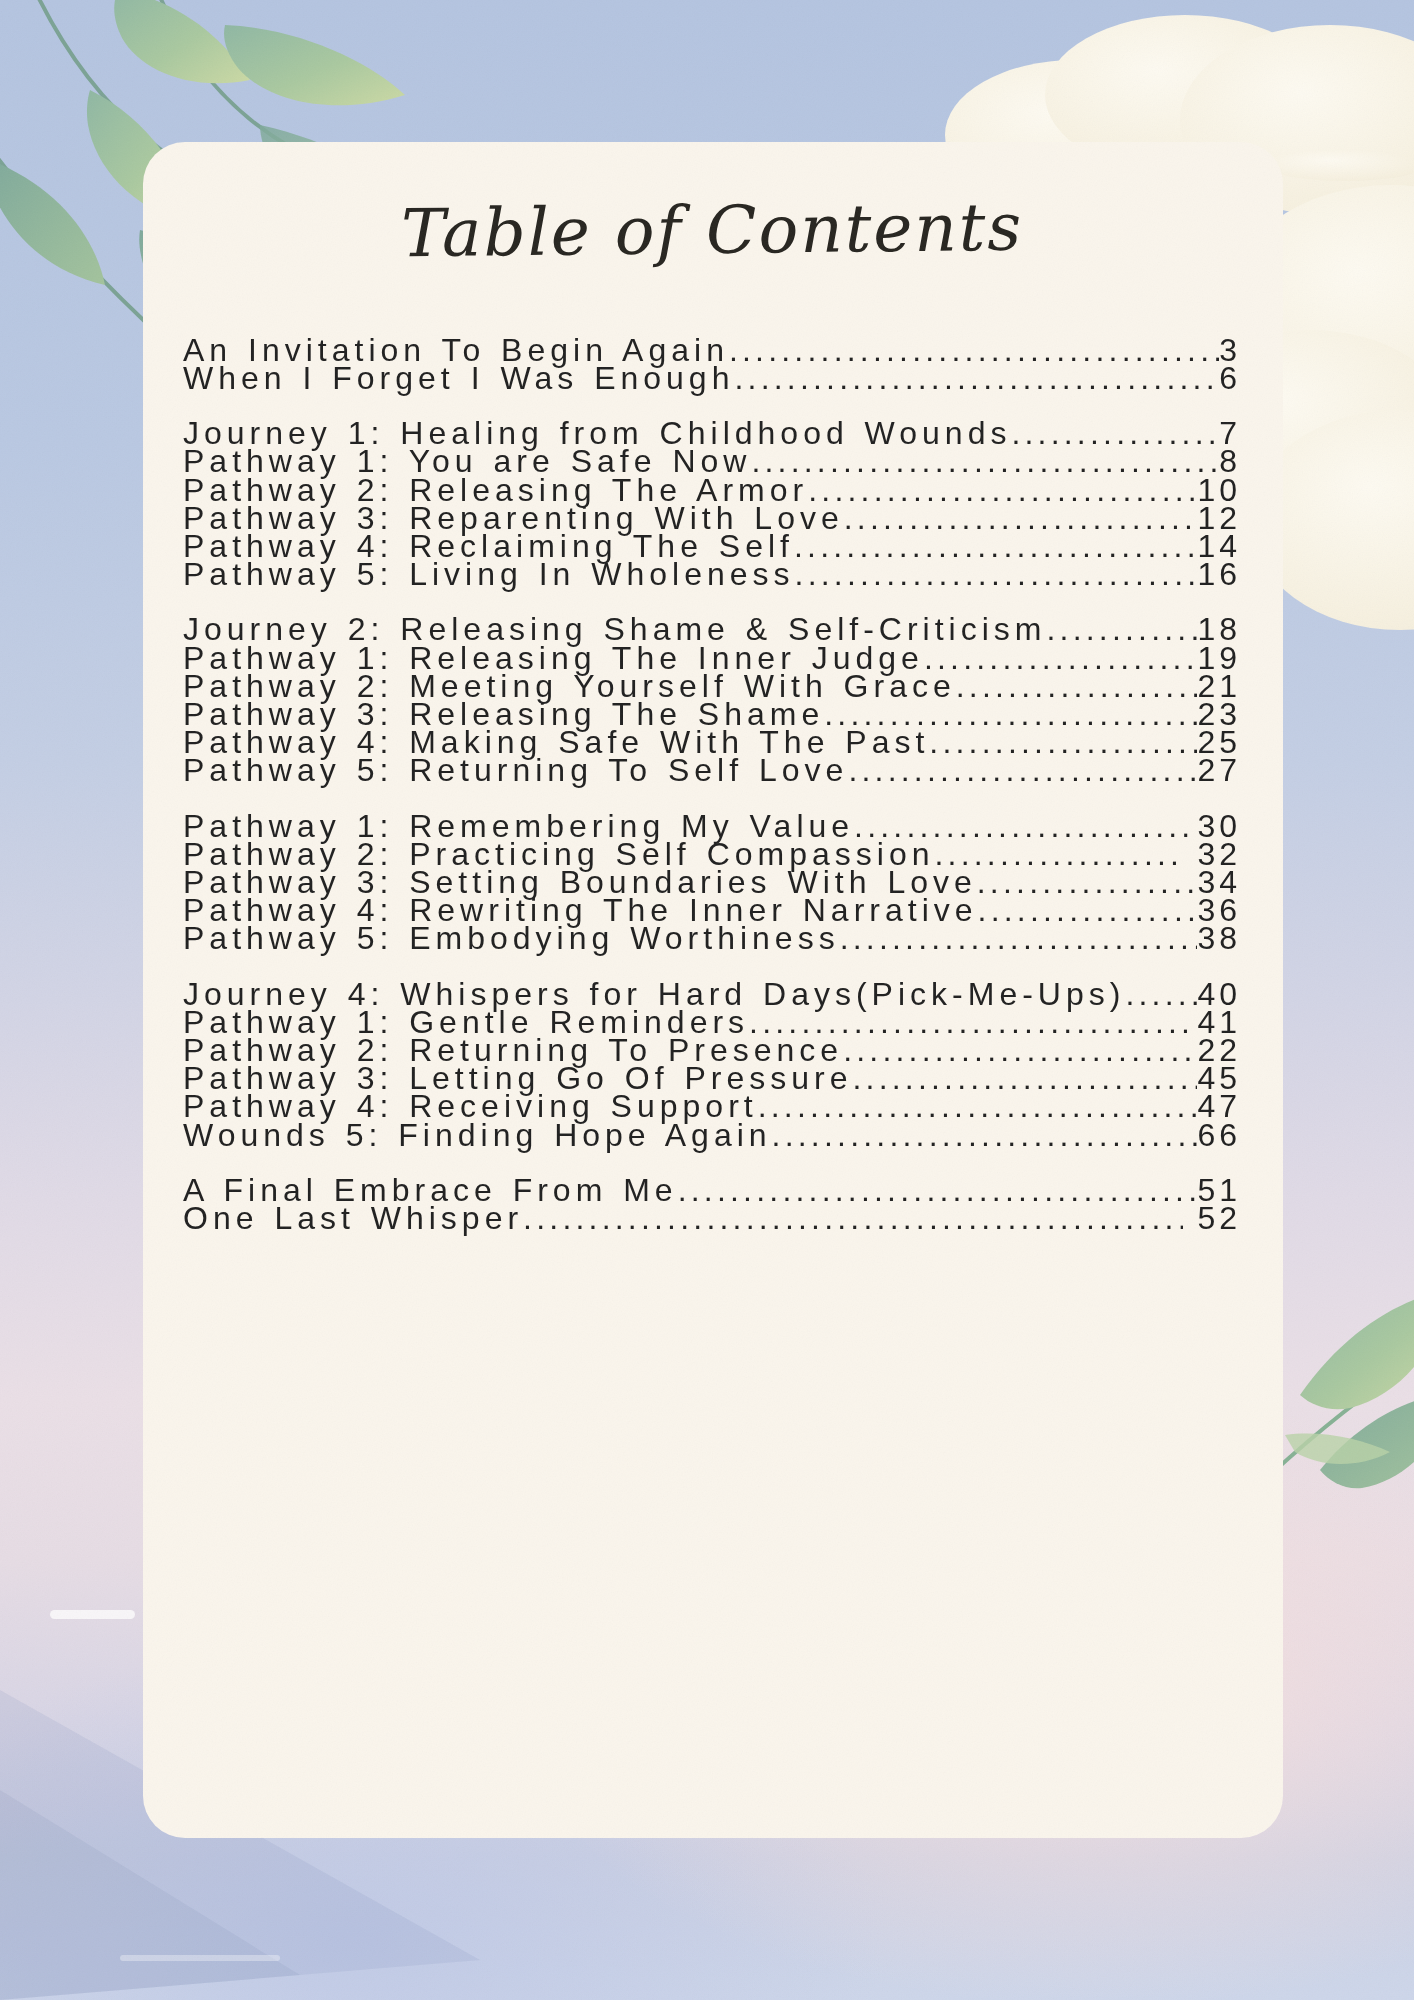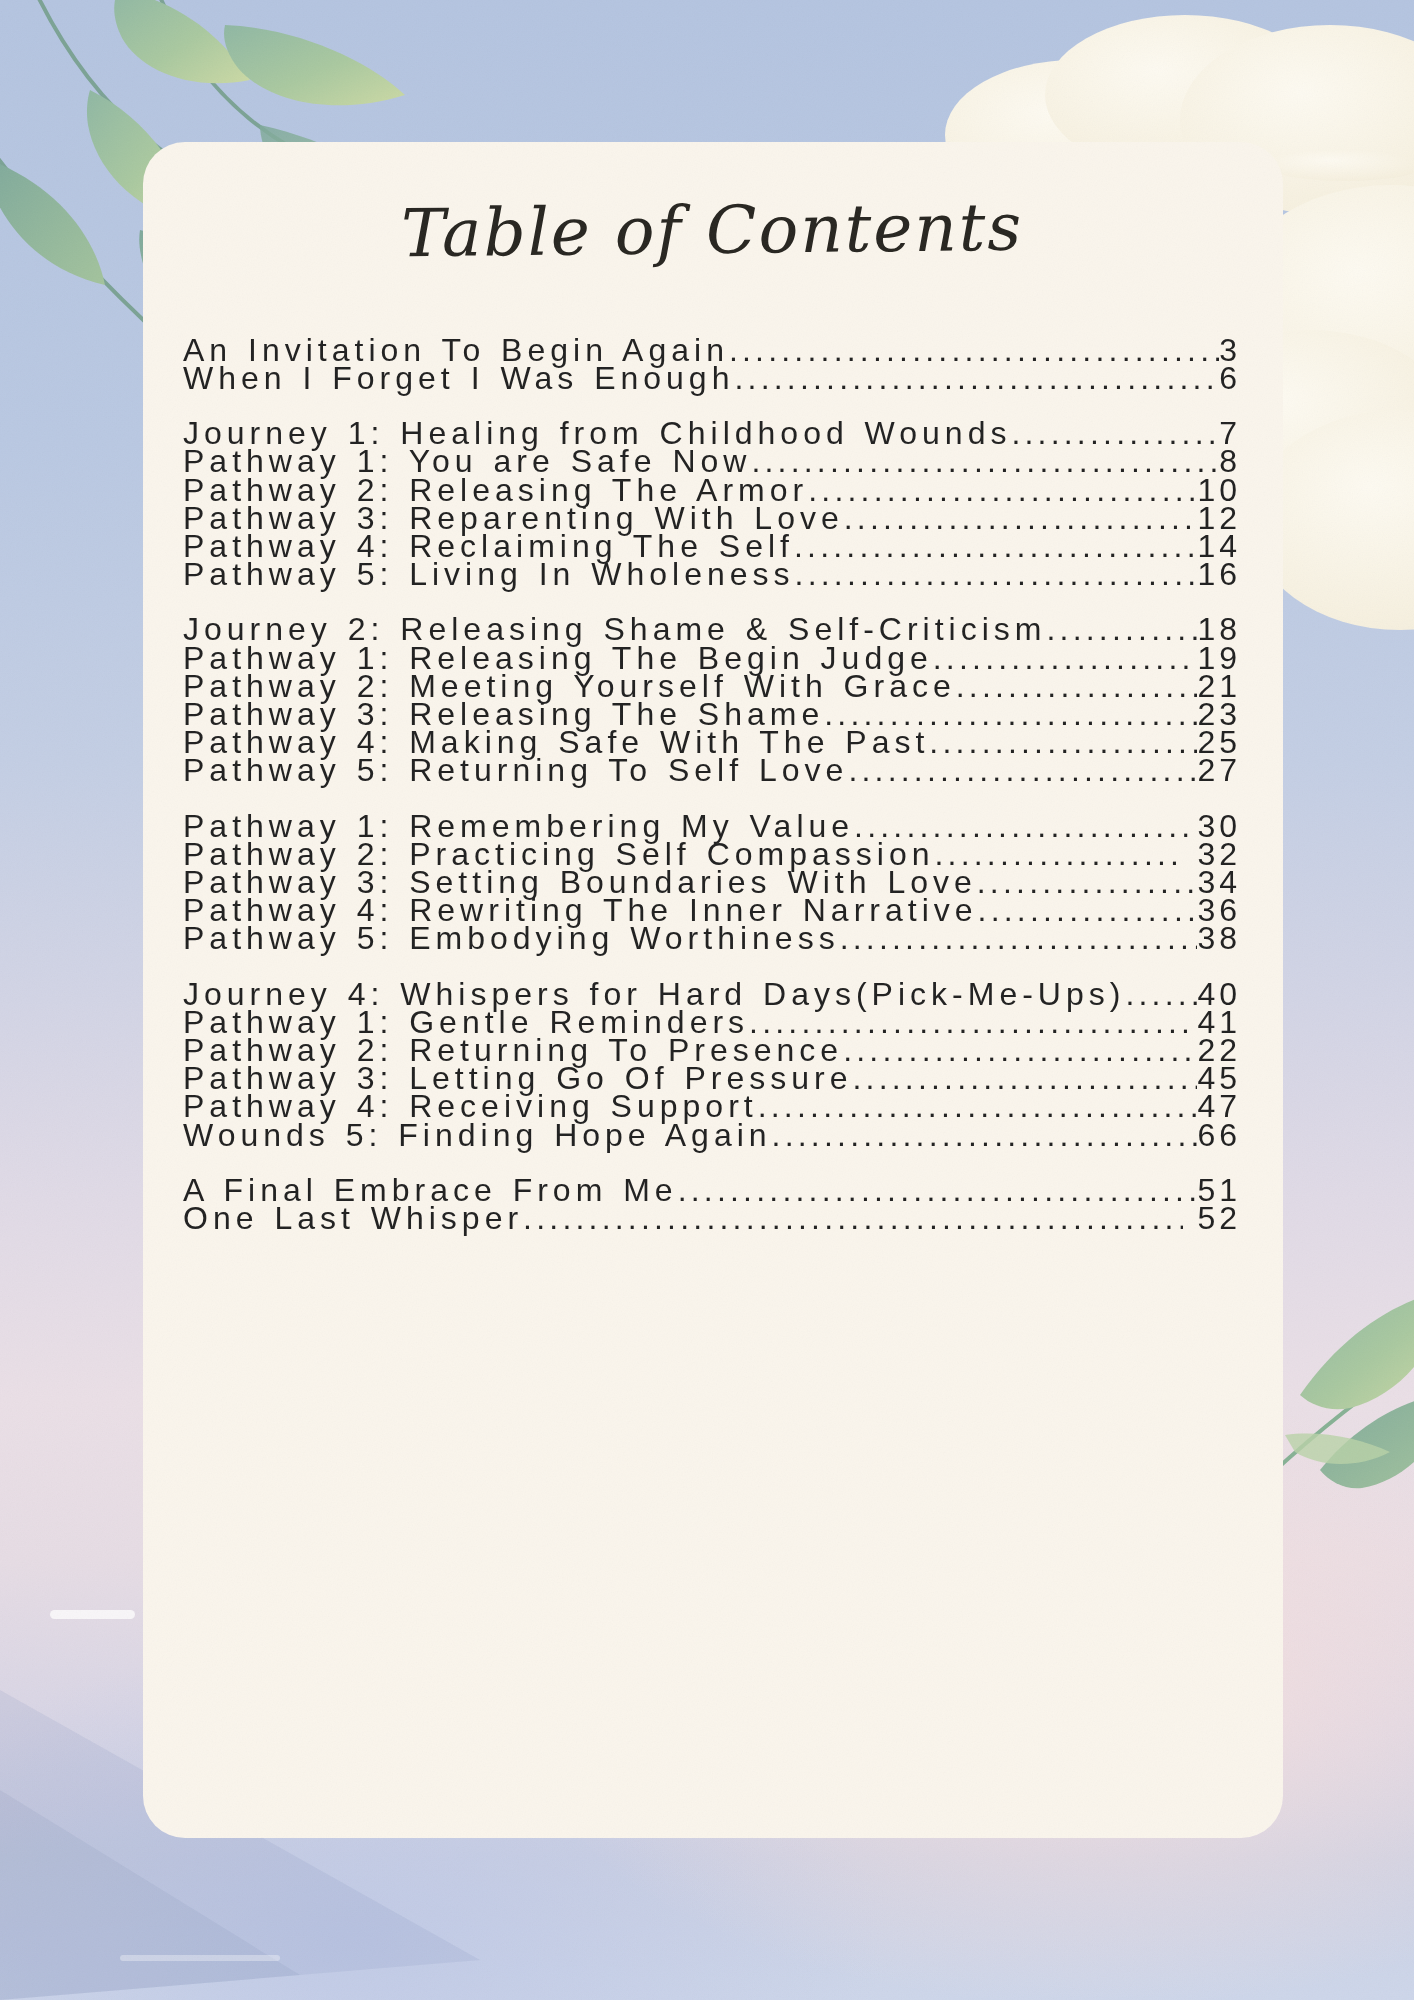--- a/index.html
+++ b/index.html
@@ -186,21 +186,21 @@
     <span class="toc-page">16</span>
   </div>
         </div>
         <div class="toc-group">
           <div class="toc-row">
     <span class="toc-label">Journey 2: Releasing Shame &amp; Self-Criticism</span>
     <span class="toc-dots"></span>
     <span class="toc-page">18</span>
   </div>
           <div class="toc-row indent">
-    <span class="toc-label">Pathway 1: Releasing The Begin Judge</span>
+    <span class="toc-label">Pathway 1: Releasing The Inner Judge</span>
     <span class="toc-dots"></span>
     <span class="toc-page">19</span>
   </div>
           <div class="toc-row indent">
     <span class="toc-label">Pathway 2: Meeting Yourself With Grace</span>
     <span class="toc-dots"></span>
     <span class="toc-page">21</span>
   </div>
           <div class="toc-row indent">
     <span class="toc-label">Pathway 3: Releasing The Shame</span>

